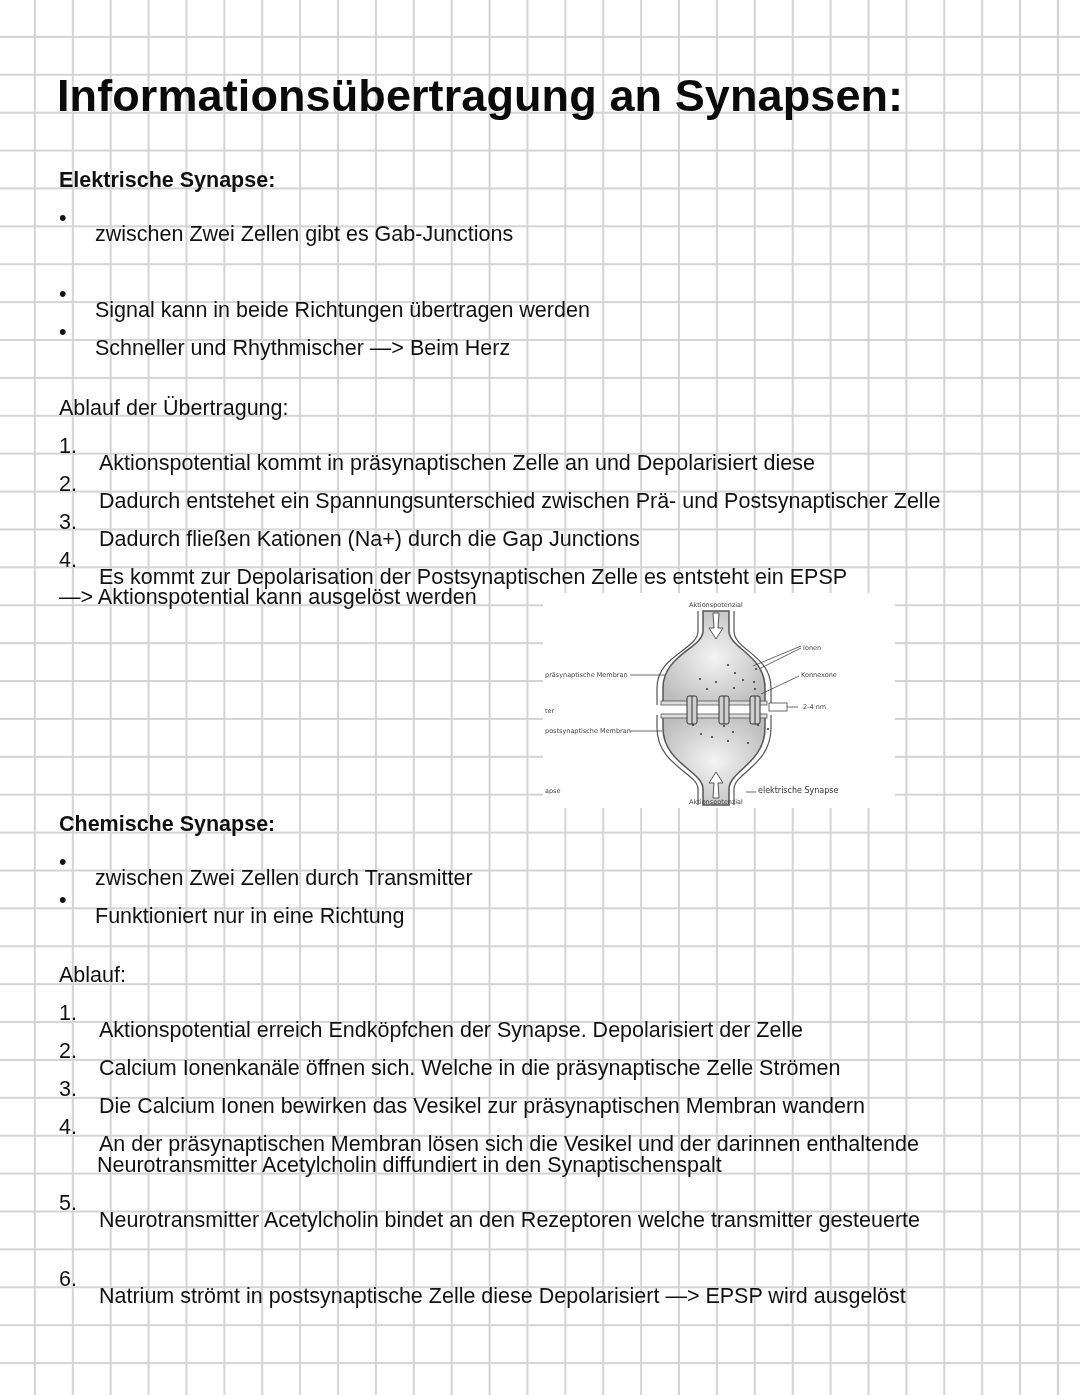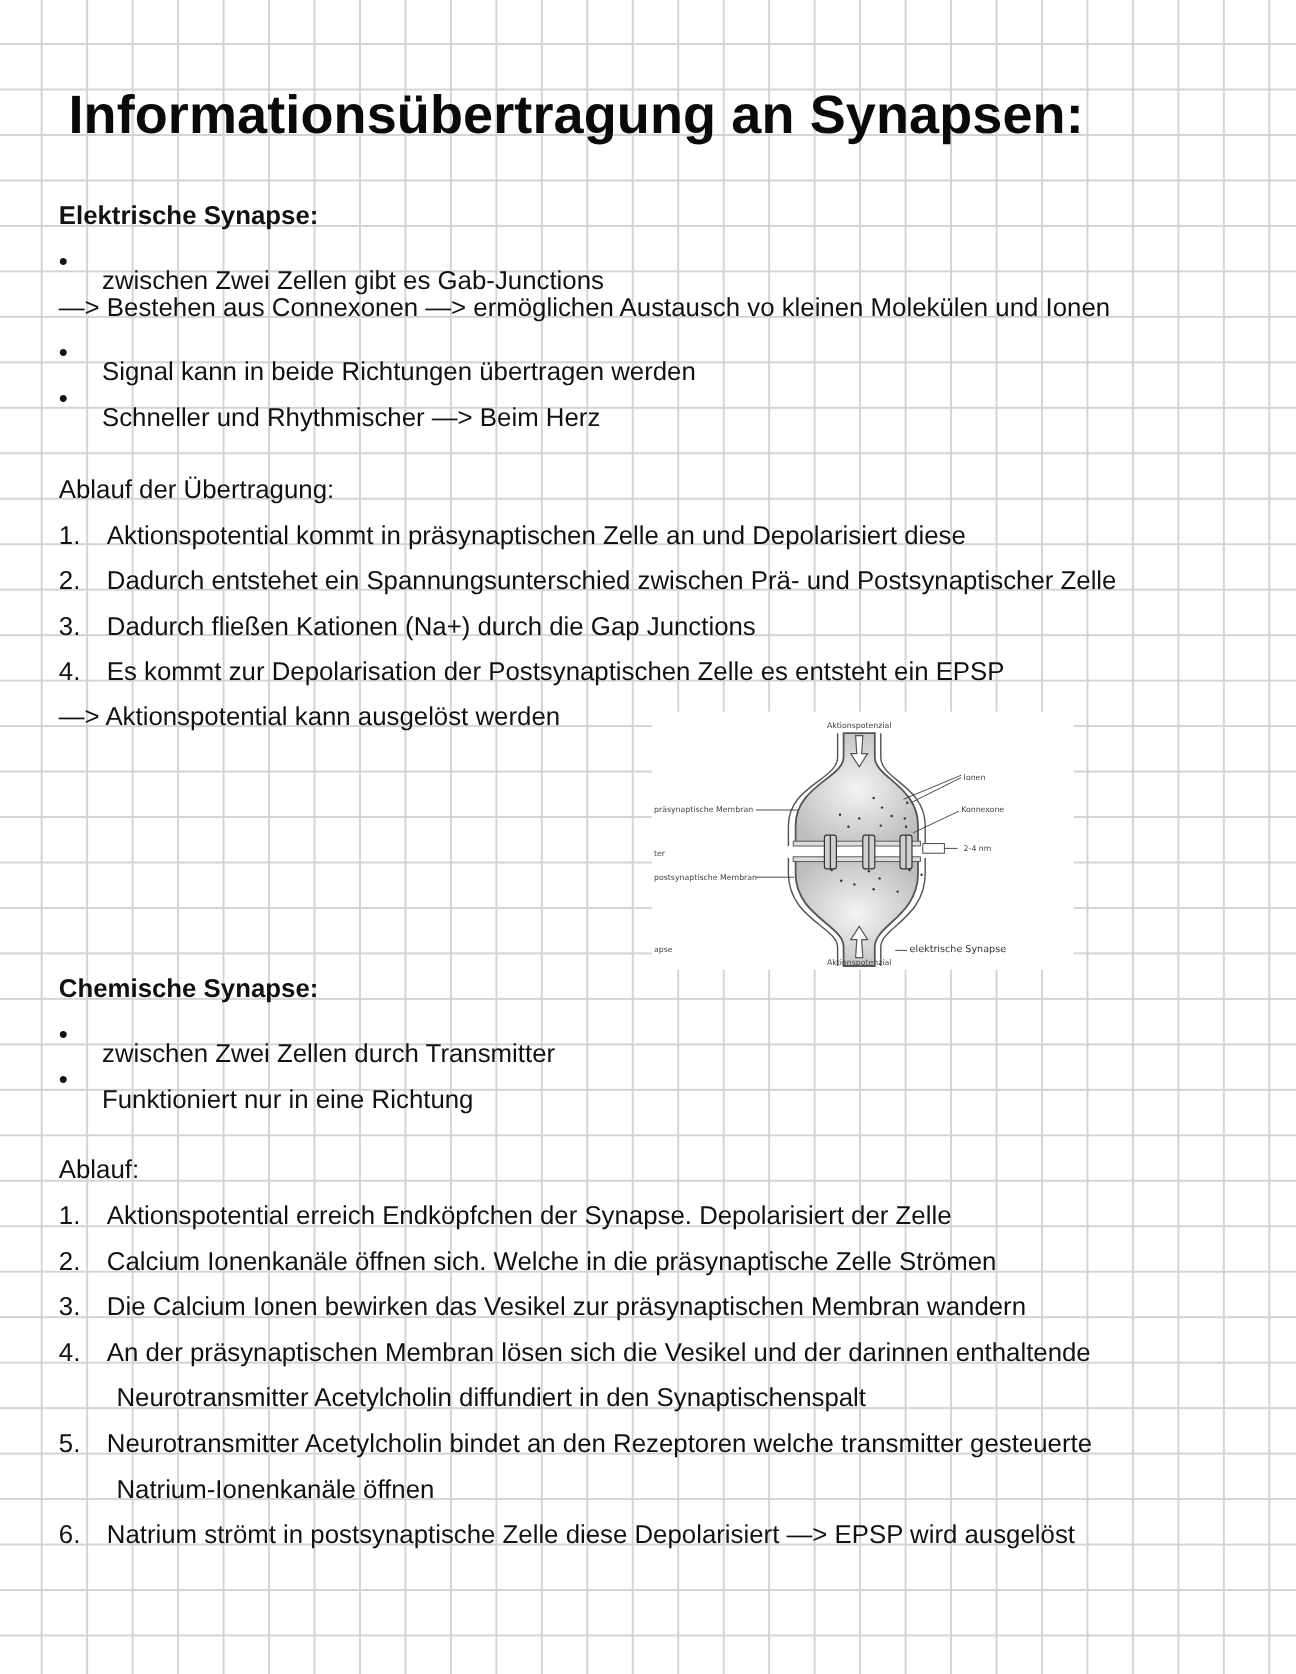--- a/index.html
+++ b/index.html
@@ -17,28 +17,28 @@
       font-family: "Liberation Sans", sans-serif;
       color: #111;
     }
     .page { position: absolute; left: 0; top: 0; width: 1080px; height: 1395px; }
     .title {
       position: absolute; left: 57px; top: 70px;
       font-size: 45px; font-weight: bold; letter-spacing: 0.1px;
       color: #0a0a0a; margin: 0; white-space: nowrap;
     }
     .line {
-      position: absolute; left: 49px;
+      position: absolute; left: 59px;
       font-size: 21.5px; line-height: 26px; white-space: nowrap;
     }
     .h2 { font-weight: bold; }
     .bullet { position: absolute; left: 0; top: 0; width: 20px; }
     .item-text { position: absolute; left: 36px; top: 0; margin-top: 16px; }
     .num { position: absolute; left: 0; top: 0; width: 30px; }
-    .num-text { position: absolute; left: 40px; top: 0; }
+    .num-text { position: absolute; left: 40px; top: 17px; }
     .cont { left: 97px; }
 
     .figure {
       position: absolute; left: 520px; top: 593px; width: 352px; height: 215px;
       background: #ffffff;
       margin-left: 23px;
     }
     .figure svg { width: 100%; height: 100%; display: block; }
     .fig-label { font-family: "DejaVu Sans", sans-serif; font-size: 6.5px; fill: #444; }
     .fig-label-lg { font-family: "DejaVu Sans", sans-serif; font-size: 8px; fill: #333; }
@@ -49,21 +49,20 @@
 <div class="page">
 
   <h1 class="title">Informationsübertragung an Synapsen:</h1>
 
   <div class="line h2" style="top:167px;">Elektrische Synapse:</div>
 
   <div class="line" style="top:205px;">
     <span class="bullet">•</span>
     <span class="item-text">zwischen Zwei Zellen gibt es Gab-Junctions</span>
   </div>
-  <div class="line" style="top:243px;">—&gt; Bestehen aus Connexonen —&gt; ermöglichen Austausch vo kleinen Molekülen und Ionen</div>
   <div class="line" style="top:281px;">
     <span class="bullet">•</span>
     <span class="item-text">Signal kann in beide Richtungen übertragen werden</span>
   </div>
   <div class="line" style="top:319px;">
     <span class="bullet">•</span>
     <span class="item-text">Schneller und Rhythmischer —&gt; Beim Herz</span>
   </div>
 
   <div class="line" style="top:395px;">Ablauf der Übertragung:</div>
@@ -194,19 +193,18 @@
   </div>
   <div class="line" style="top:1114px;">
     <span class="num">4.</span>
     <span class="num-text">An der präsynaptischen Membran lösen sich die Vesikel und der darinnen enthaltende</span>
   </div>
   <div class="line cont" style="top:1152px;text-align:right;">Neurotransmitter Acetylcholin diffundiert in den Synaptischenspalt</div>
   <div class="line" style="top:1190px;">
     <span class="num">5.</span>
     <span class="num-text">Neurotransmitter Acetylcholin bindet an den Rezeptoren welche transmitter gesteuerte</span>
   </div>
-  <div class="line cont" style="top:1228px;">Natrium-Ionenkanäle öffnen</div>
   <div class="line" style="top:1266px;">
     <span class="num">6.</span>
     <span class="num-text">Natrium strömt in postsynaptische Zelle diese Depolarisiert —&gt; EPSP wird ausgelöst</span>
   </div>
 
 </div>
 
 </body></html>

